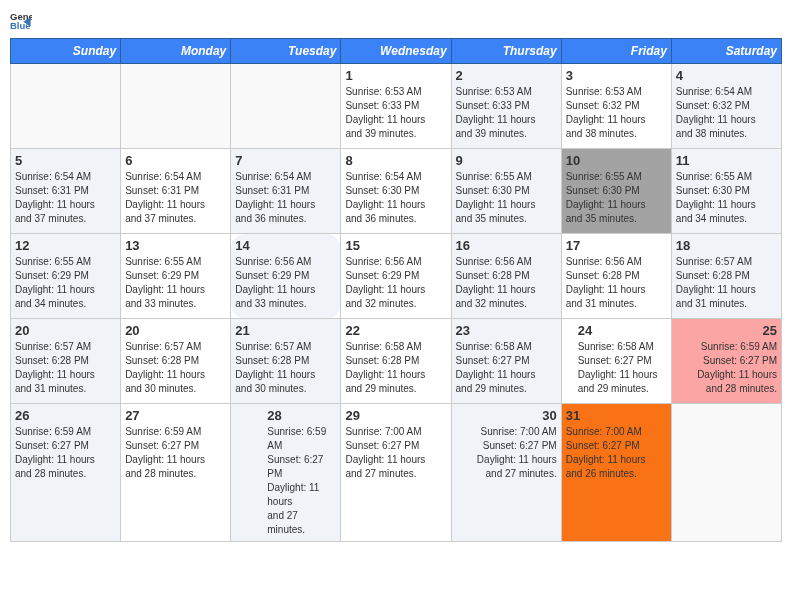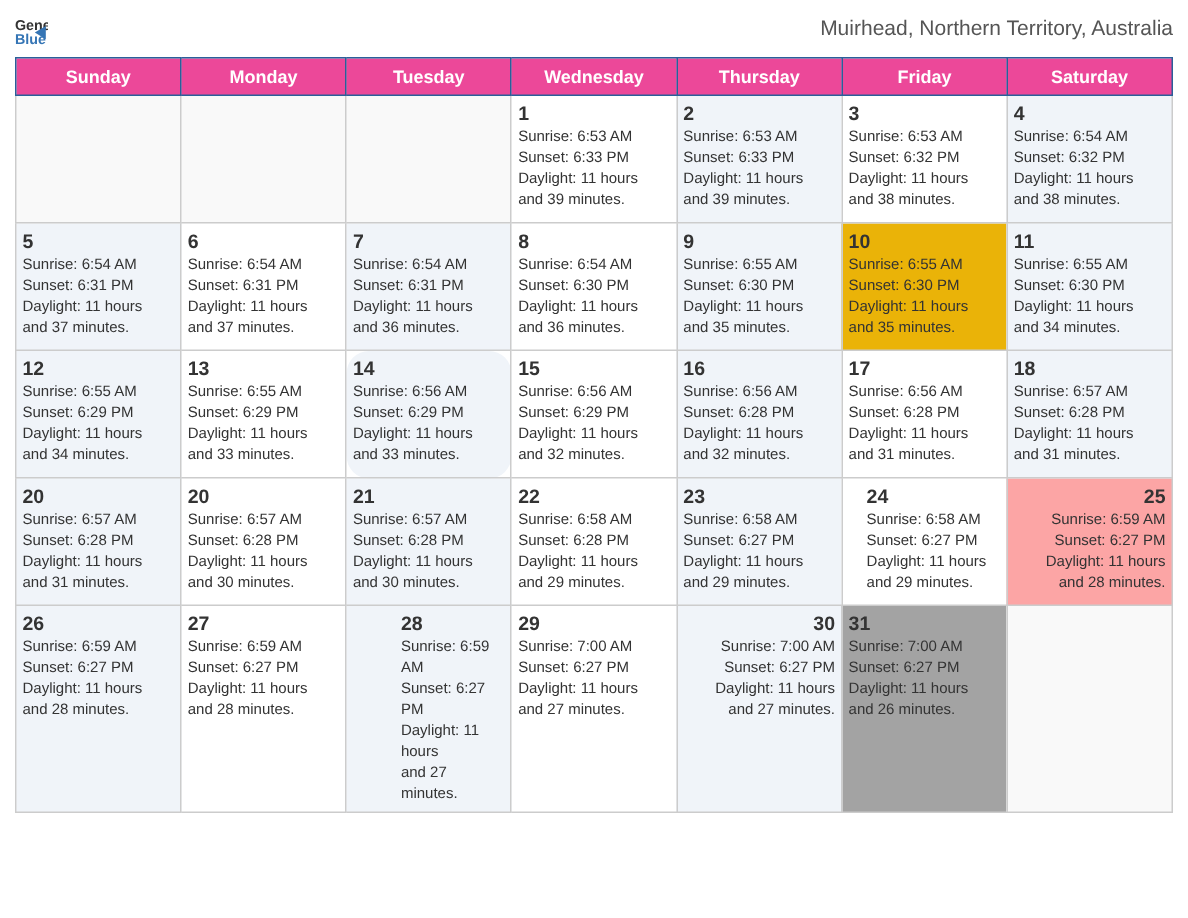--- a/index.html
+++ b/index.html
@@ -36,27 +36,28 @@
     .location-title {
       font-size: 14px;
       color: #555;
     }
     table {
       width: 100%;
       border-collapse: collapse;
       table-layout: fixed;
     }
     th {
-      background-color: #ec4899;
+      background-color: #3b82f6;
       color: #fff;
       font-size: 12px;
       font-weight: bold;
       padding: 5px 4px;
-      text-align: center;
+      text-align: right;
       border: 1px solid #2a5f9a;
+      font-style: italic;
     }
     td {
       border: 1px solid #ccc;
       vertical-align: top;
       padding: 4px;
       font-size: 9.5px;
       color: #333;
       height: 85px;
       background: #fff;
     }
@@ -93,21 +94,20 @@
 
 <div class="header">
   <div class="logo">
     <svg class="logo-icon" viewBox="0 0 30 30">
       <text x="0" y="14" font-size="13" font-weight="bold" fill="#333">General</text>
       <polygon points="18,16 28,10 28,22" fill="#3575b5"></polygon>
       <text x="0" y="26" font-size="13" font-weight="bold" fill="#3575b5">Blue</text>
     </svg>
   </div>
   <div class="title-area">
-    <div class="location-title">Muirhead, Northern Territory, Australia</div>
   </div>
 </div>
 
 <table>
   <thead>
     <tr>
     <th>Sunday</th>
         <th>Monday</th>
         <th>Tuesday</th>
         <th>Wednesday</th>
@@ -179,21 +179,21 @@
 Daylight: 11 hours
 and 36 minutes.</div>
         </td>
         <td style="background: rgb(240, 244, 249);">
           <span class="day-number">9</span>
           <div class="day-info" style="white-space: pre-line;">Sunrise: 6:55 AM
 Sunset: 6:30 PM
 Daylight: 11 hours
 and 35 minutes.</div>
         </td>
-        <td style="background: #eab308;">
+        <td style="background: #a3a3a3;">
           <span class="day-number">10</span>
           <div class="day-info" style="white-space: pre-line;">Sunrise: 6:55 AM
 Sunset: 6:30 PM
 Daylight: 11 hours
 and 35 minutes.</div>
         </td>
         <td style="background: rgb(240, 244, 249);">
           <span class="day-number">11</span>
           <div class="day-info" style="white-space: pre-line;">Sunrise: 6:55 AM
 Sunset: 6:30 PM
@@ -332,21 +332,21 @@
 Daylight: 11 hours
 and 27 minutes.</div>
         </td>
         <td style="background: rgb(240, 244, 249); text-align: right;">
           <span class="day-number">30</span>
           <div class="day-info" style="white-space: pre-line;">Sunrise: 7:00 AM
 Sunset: 6:27 PM
 Daylight: 11 hours
 and 27 minutes.</div>
         </td>
-        <td style="background: #a3a3a3; margin-left: 32px;">
+        <td style="background: #f97316; margin-left: 32px;">
           <span class="day-number">31</span>
           <div class="day-info" style="white-space: pre-line;">Sunrise: 7:00 AM
 Sunset: 6:27 PM
 Daylight: 11 hours
 and 26 minutes.</div>
         </td>
         <td class="empty-cell" style="background: rgb(245, 245, 245);"></td>
       </tr>
     </tbody>
 </table>

